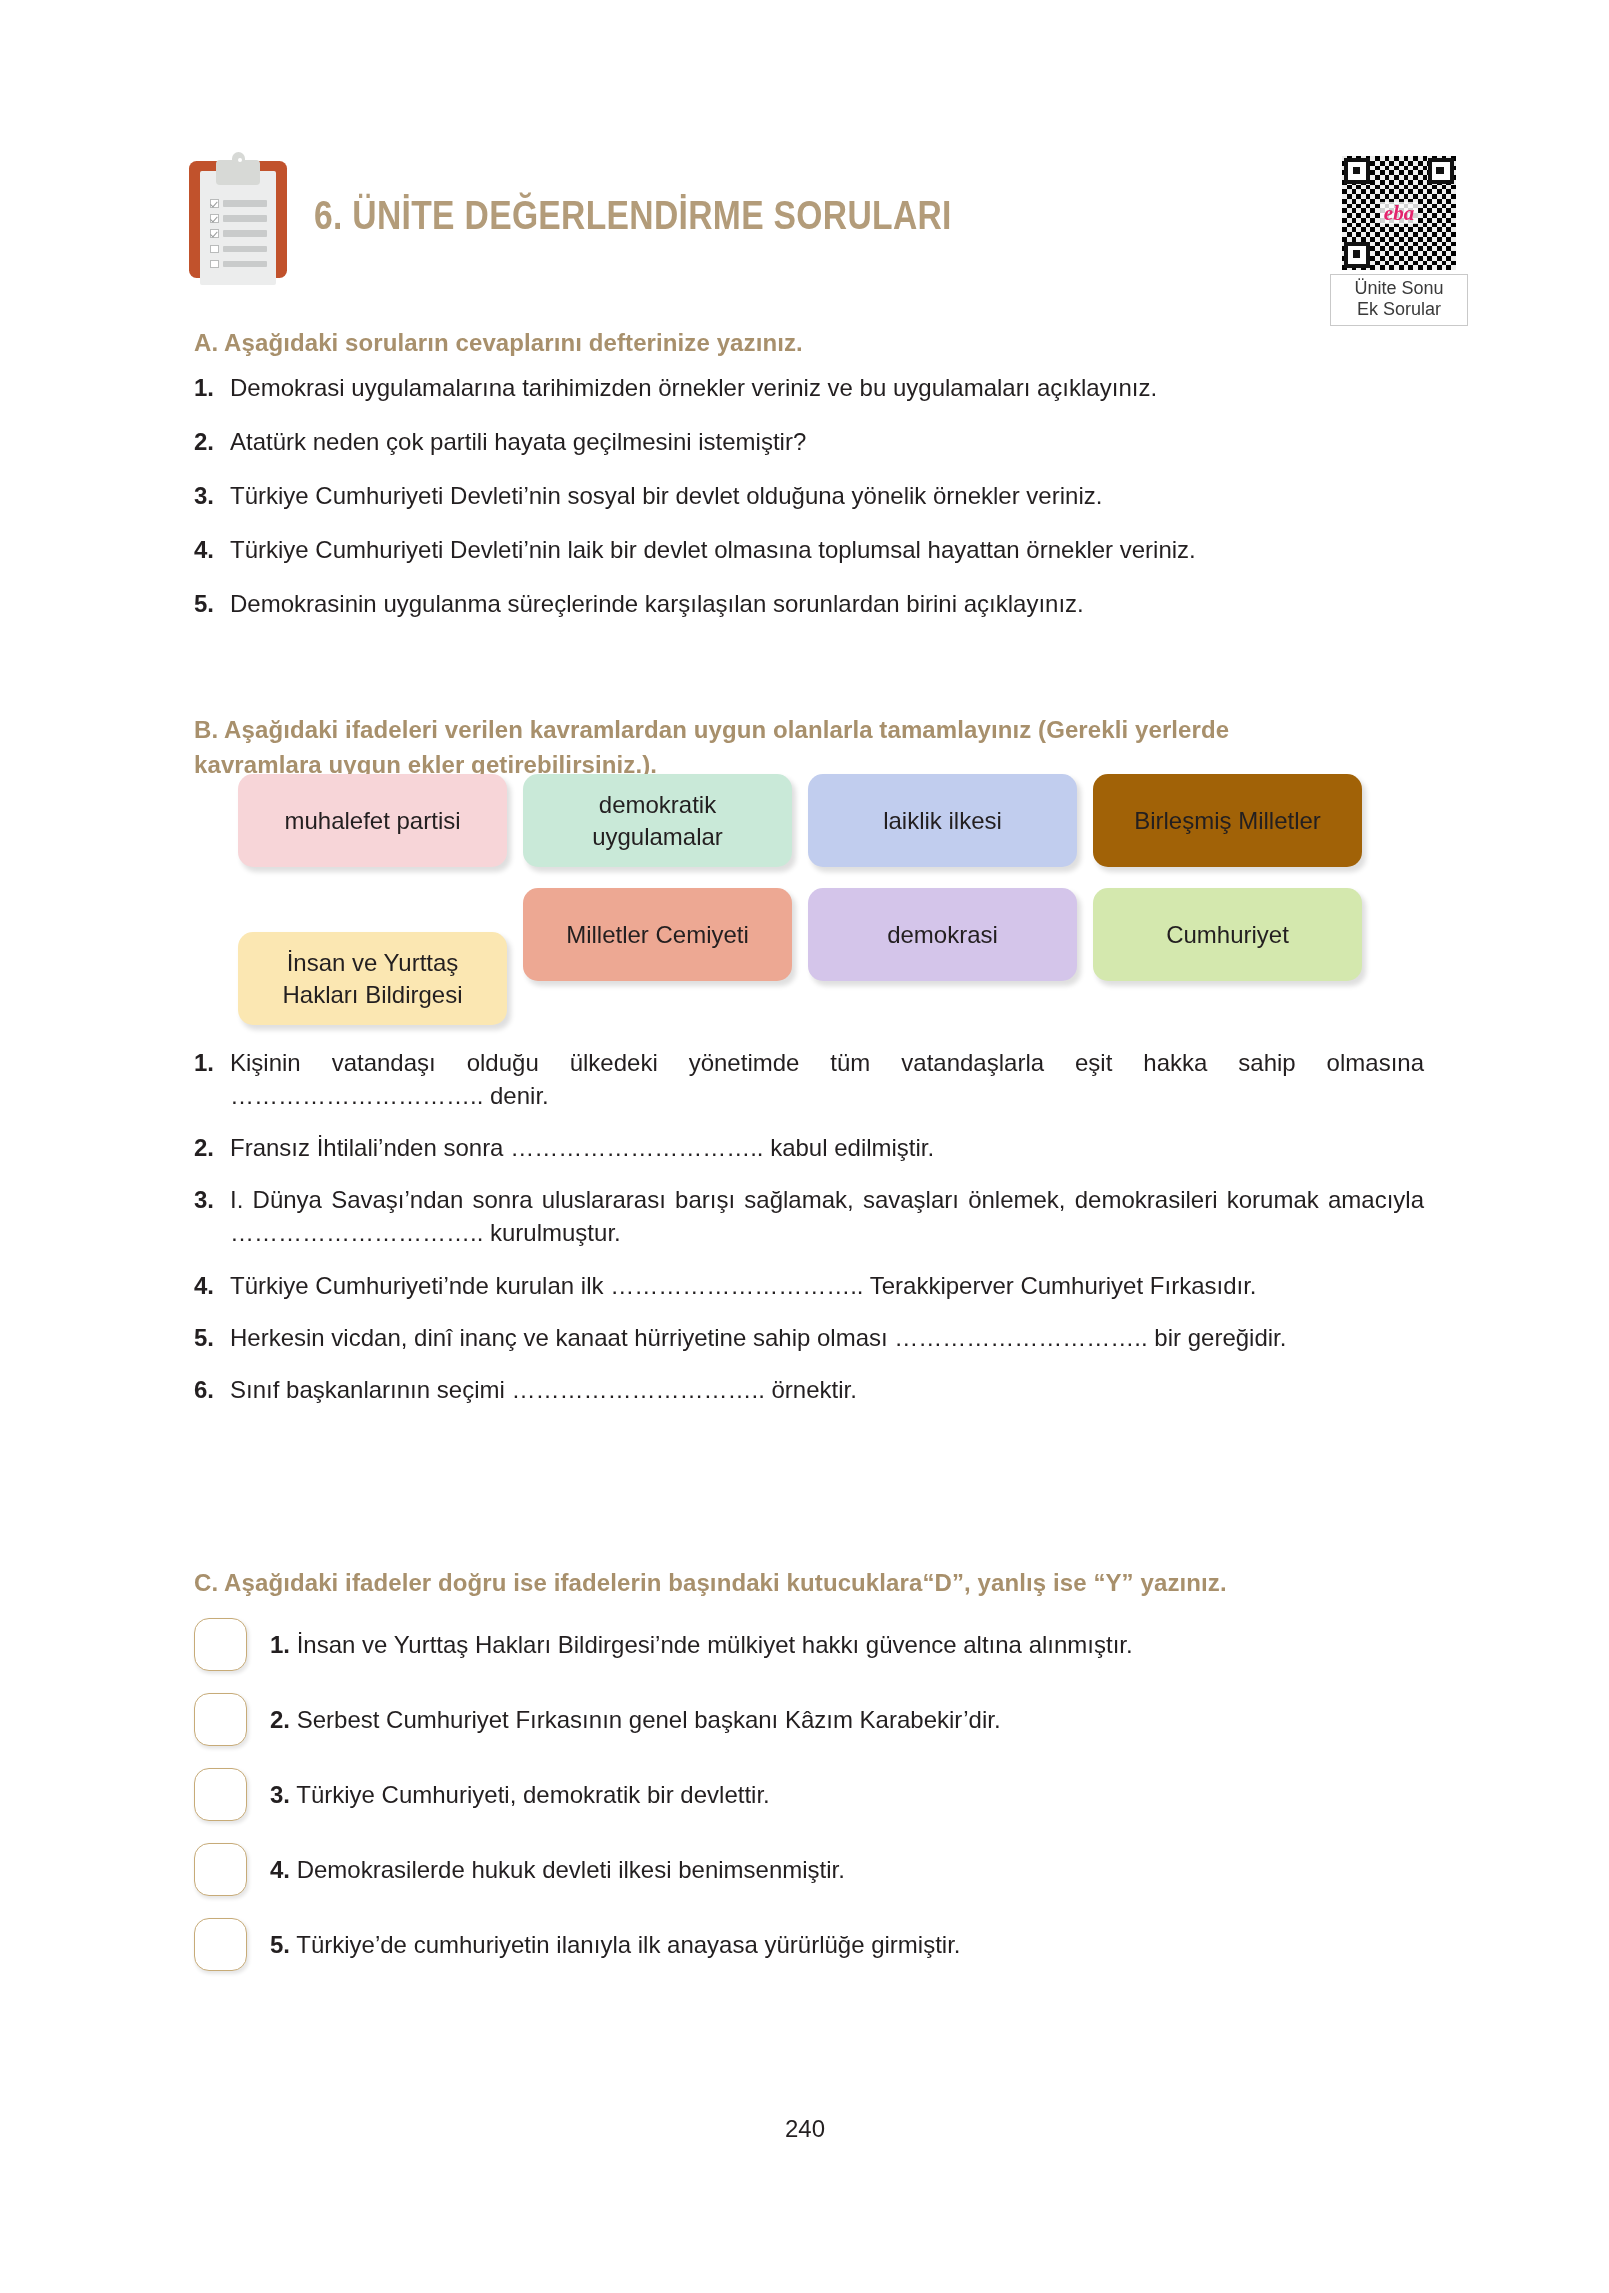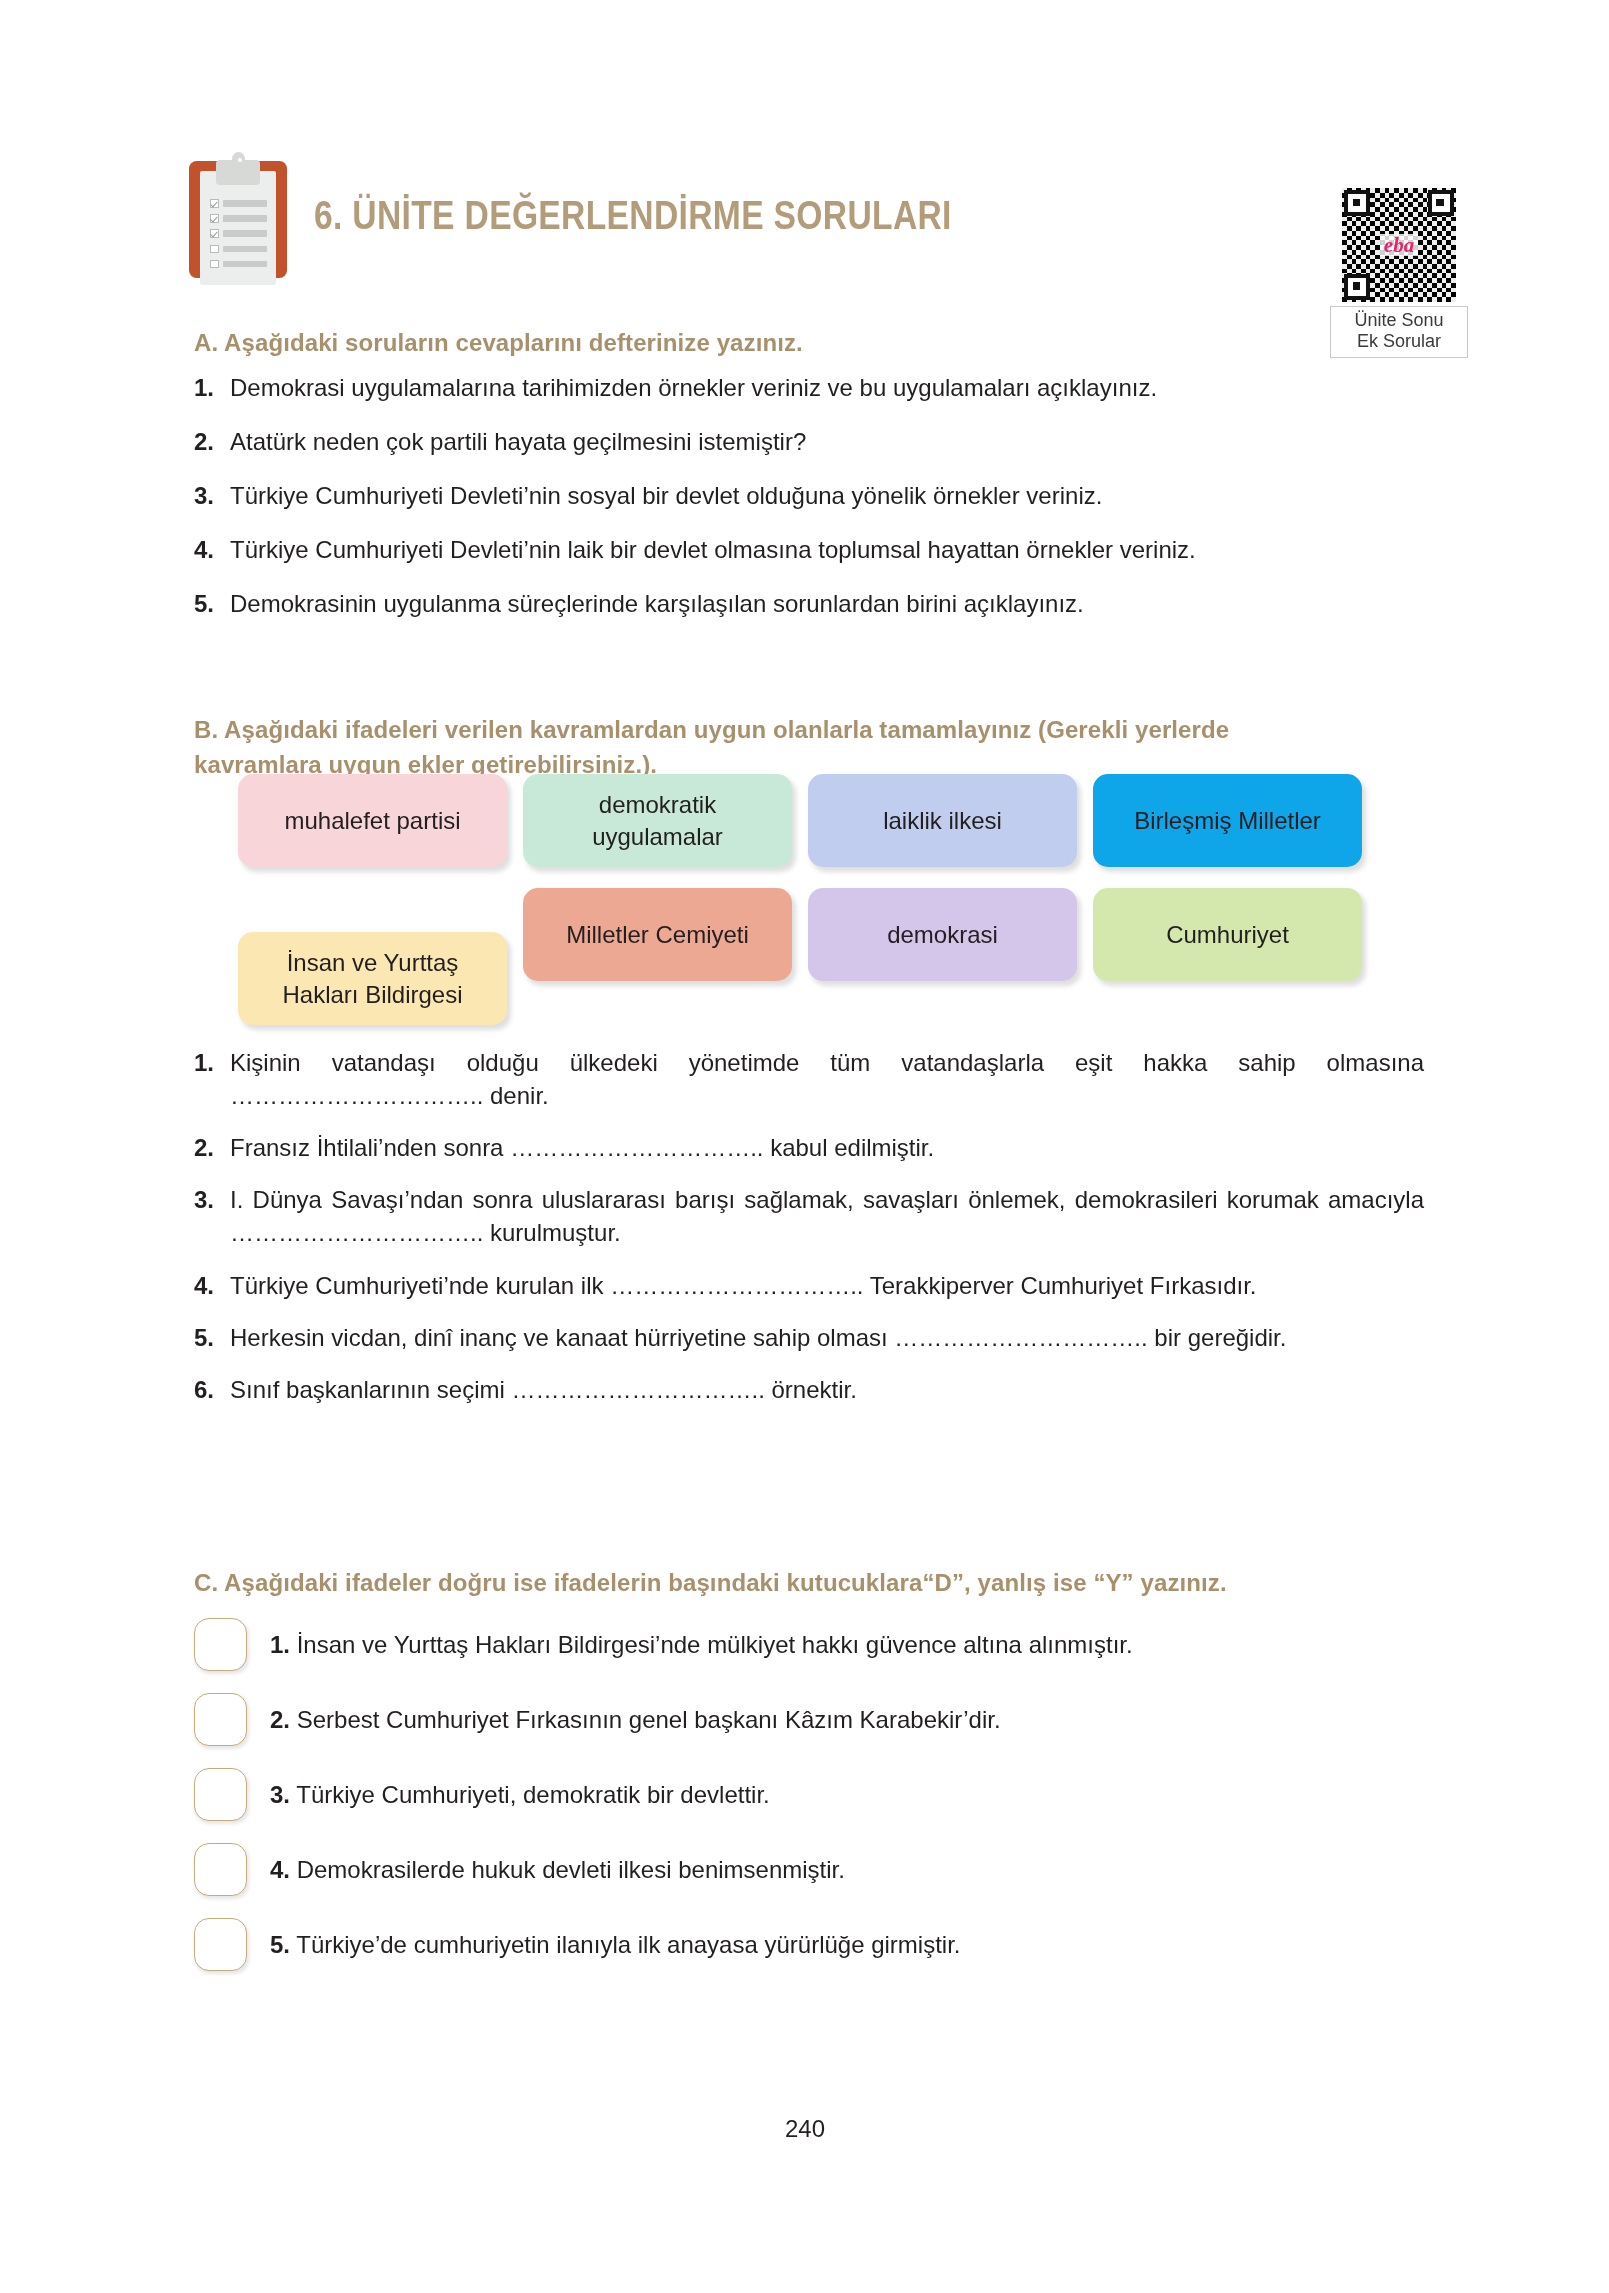--- a/index.html
+++ b/index.html
@@ -123,21 +123,20 @@
     transform-origin: left center;
   }
 
   
   .qr-wrap {
     position: absolute;
     right: 142px;
     top: 156px;
     width: 138px;
     text-align: center;
-    margin-top: 32px;
   }
   .qr-code {
     width: 114px;
     height: 114px;
     margin: 0 auto;
     position: relative;
     background:
       repeating-linear-gradient(90deg, #111 0 4.7px, #fff 4.7px 9.5px),
       repeating-linear-gradient(0deg, #111 0 4.7px, #fff 4.7px 9.5px);
     background-blend-mode: difference;
@@ -365,21 +364,21 @@
 
   <div class="section-heading heading-b" style="top:713px;">
     <span>B. Aşağıdaki ifadeleri verilen kavramlardan uygun olanlarla tamamlayınız (Gerekli yerlerde</span>
     <span>kavramlara uygun ekler getirebilirsiniz.).</span>
   </div>
 
   <div class="boxes" style="top:774px;">
     <div class="concept" style="background:#f7d5d8;">muhalefet partisi</div>
     <div class="concept" style="background:#c9e9d8;">demokratik uygulamalar</div>
     <div class="concept" style="background:#c1cdee;">laiklik ilkesi</div>
-    <div class="concept" style="background:#0ea5e9;">Birleşmiş Milletler</div>
+    <div class="concept" style="background:#a16207;">Birleşmiş Milletler</div>
     <div class="concept" style="background:#fbe7b2;margin-top:44px;">İnsan ve Yurttaş Hakları Bildirgesi</div>
     <div class="concept" style="background:#eda893;">Milletler Cemiyeti</div>
     <div class="concept" style="background:#d4c5ea;">demokrasi</div>
     <div class="concept" style="background:#d4e8ae;">Cumhuriyet</div>
   </div>
 
   <div class="fib" style="top:1046px;">
     <div class="q">
       <span class="num">1.</span>
       <span class="txt">Kişinin vatandaşı olduğu ülkedeki yönetimde tüm vatandaşlarla eşit hakka sahip olmasına ………………………….. denir.</span>

